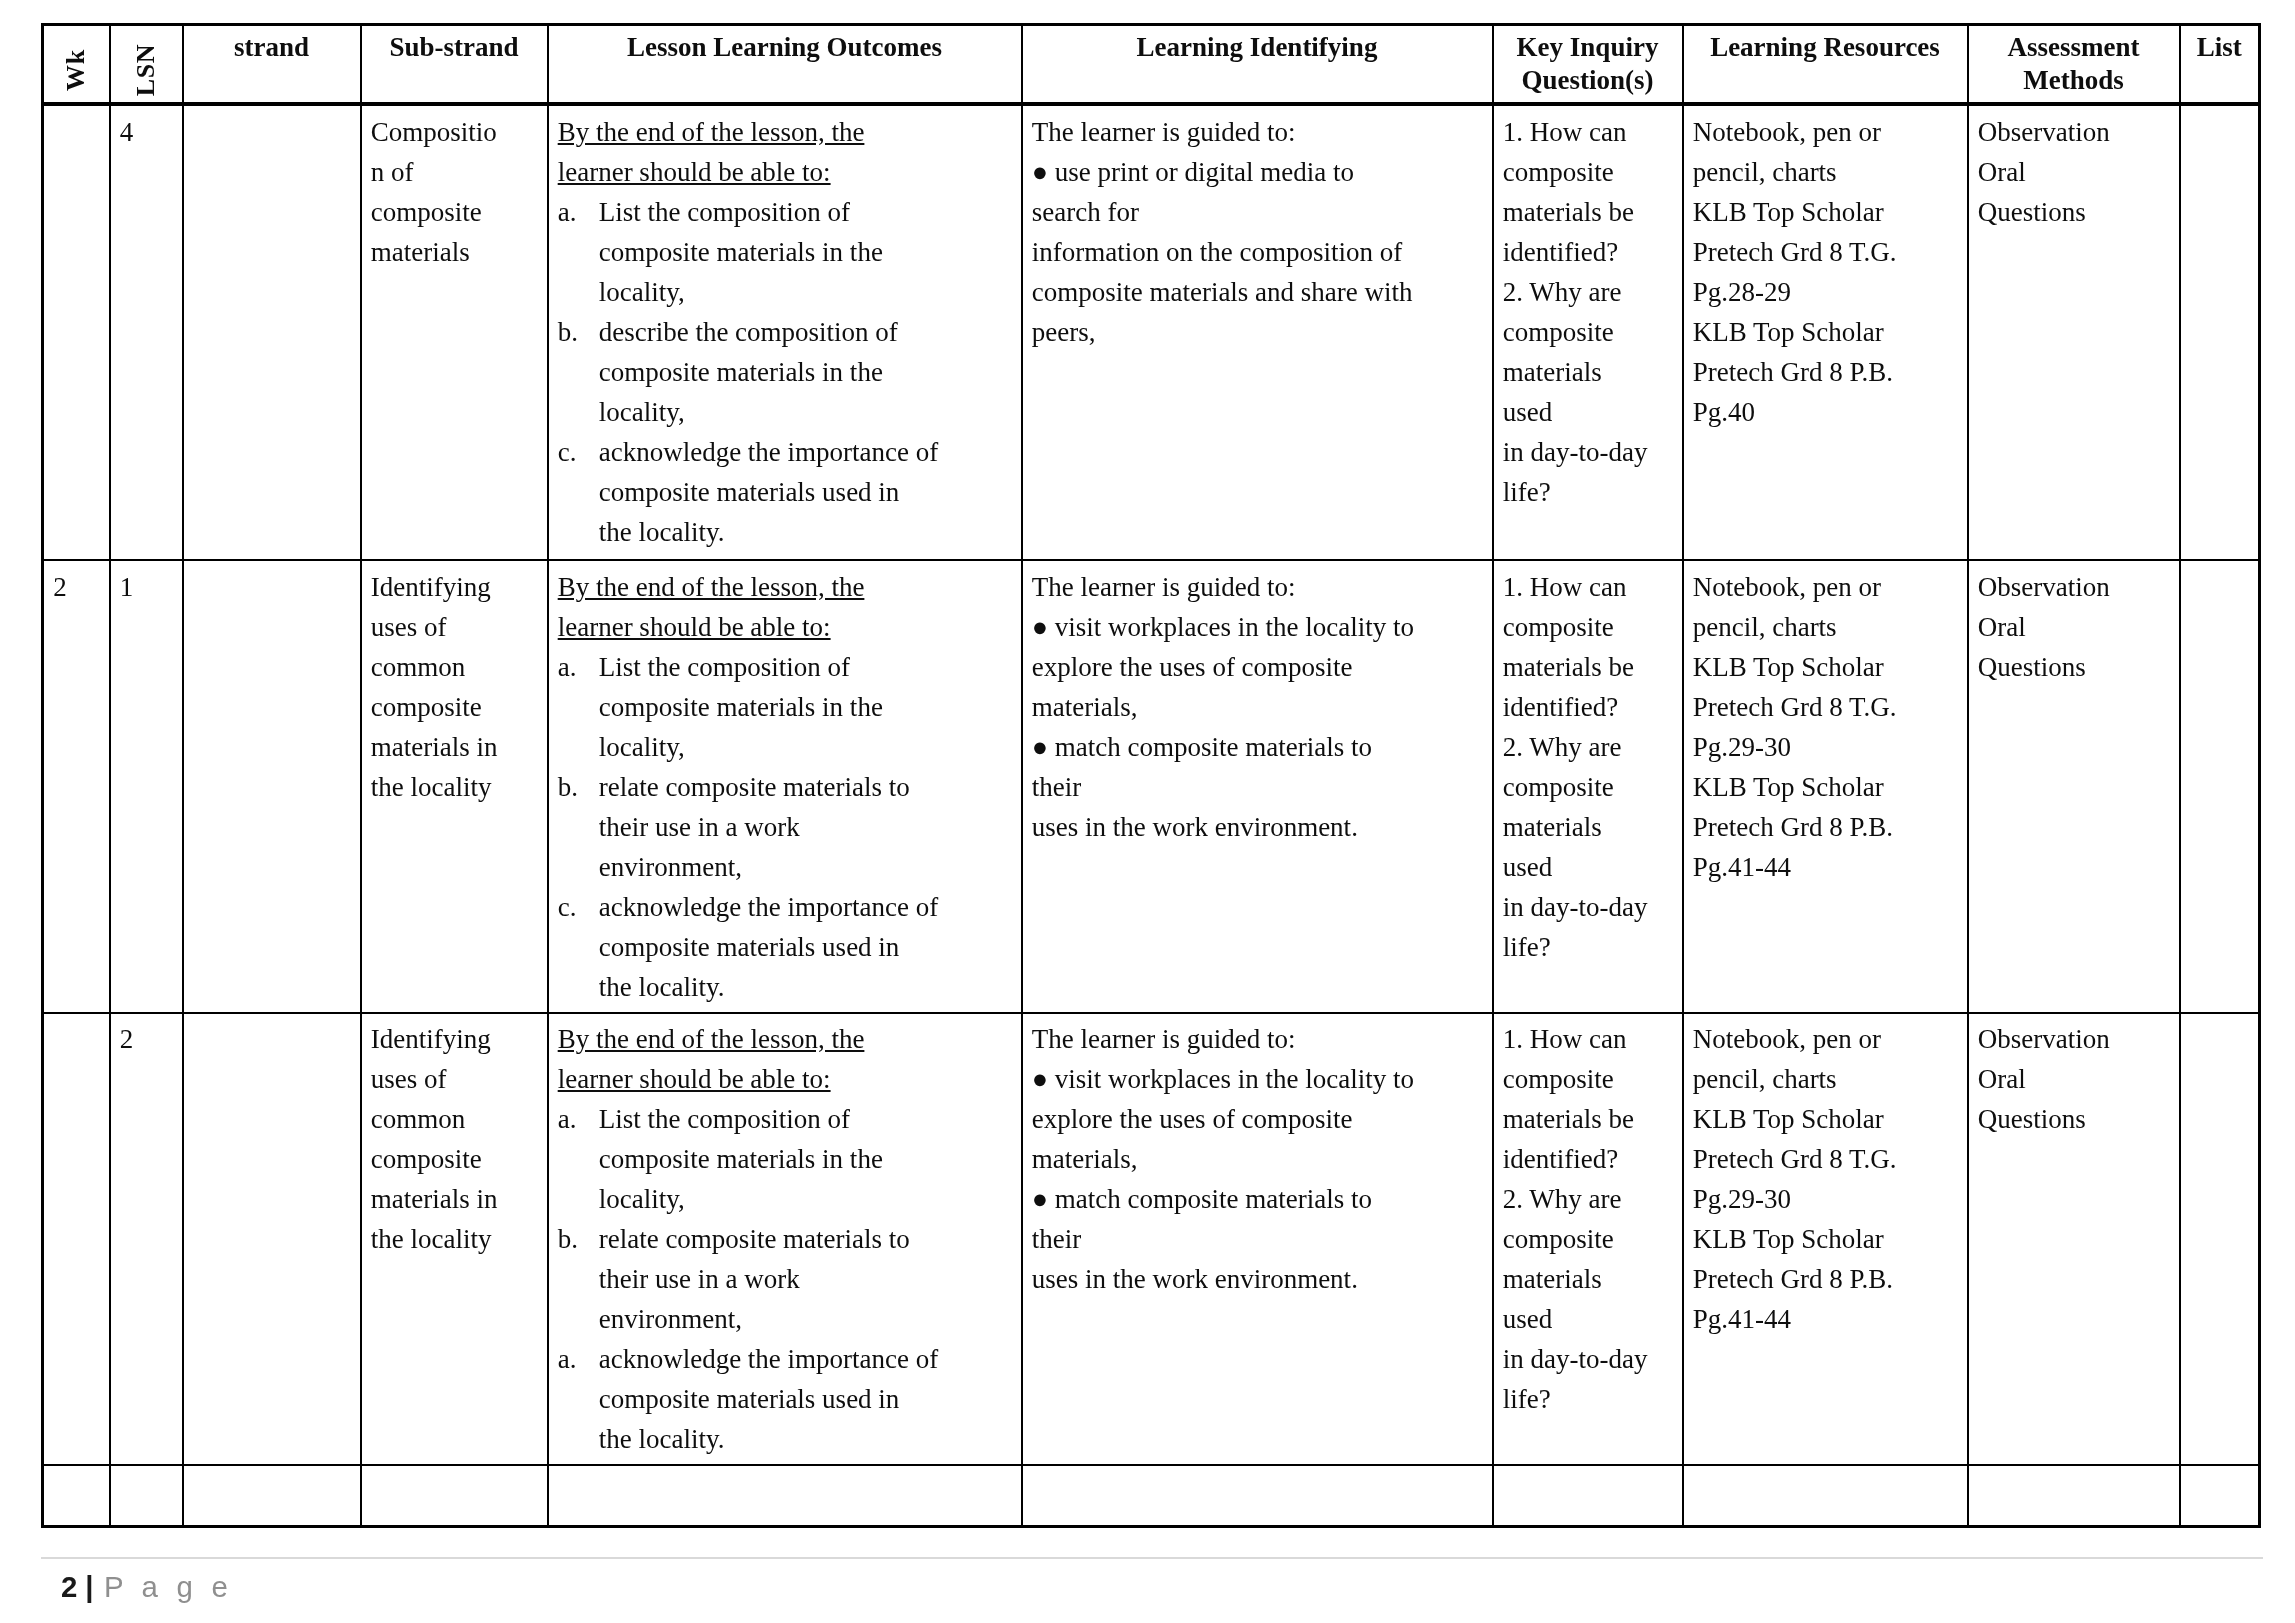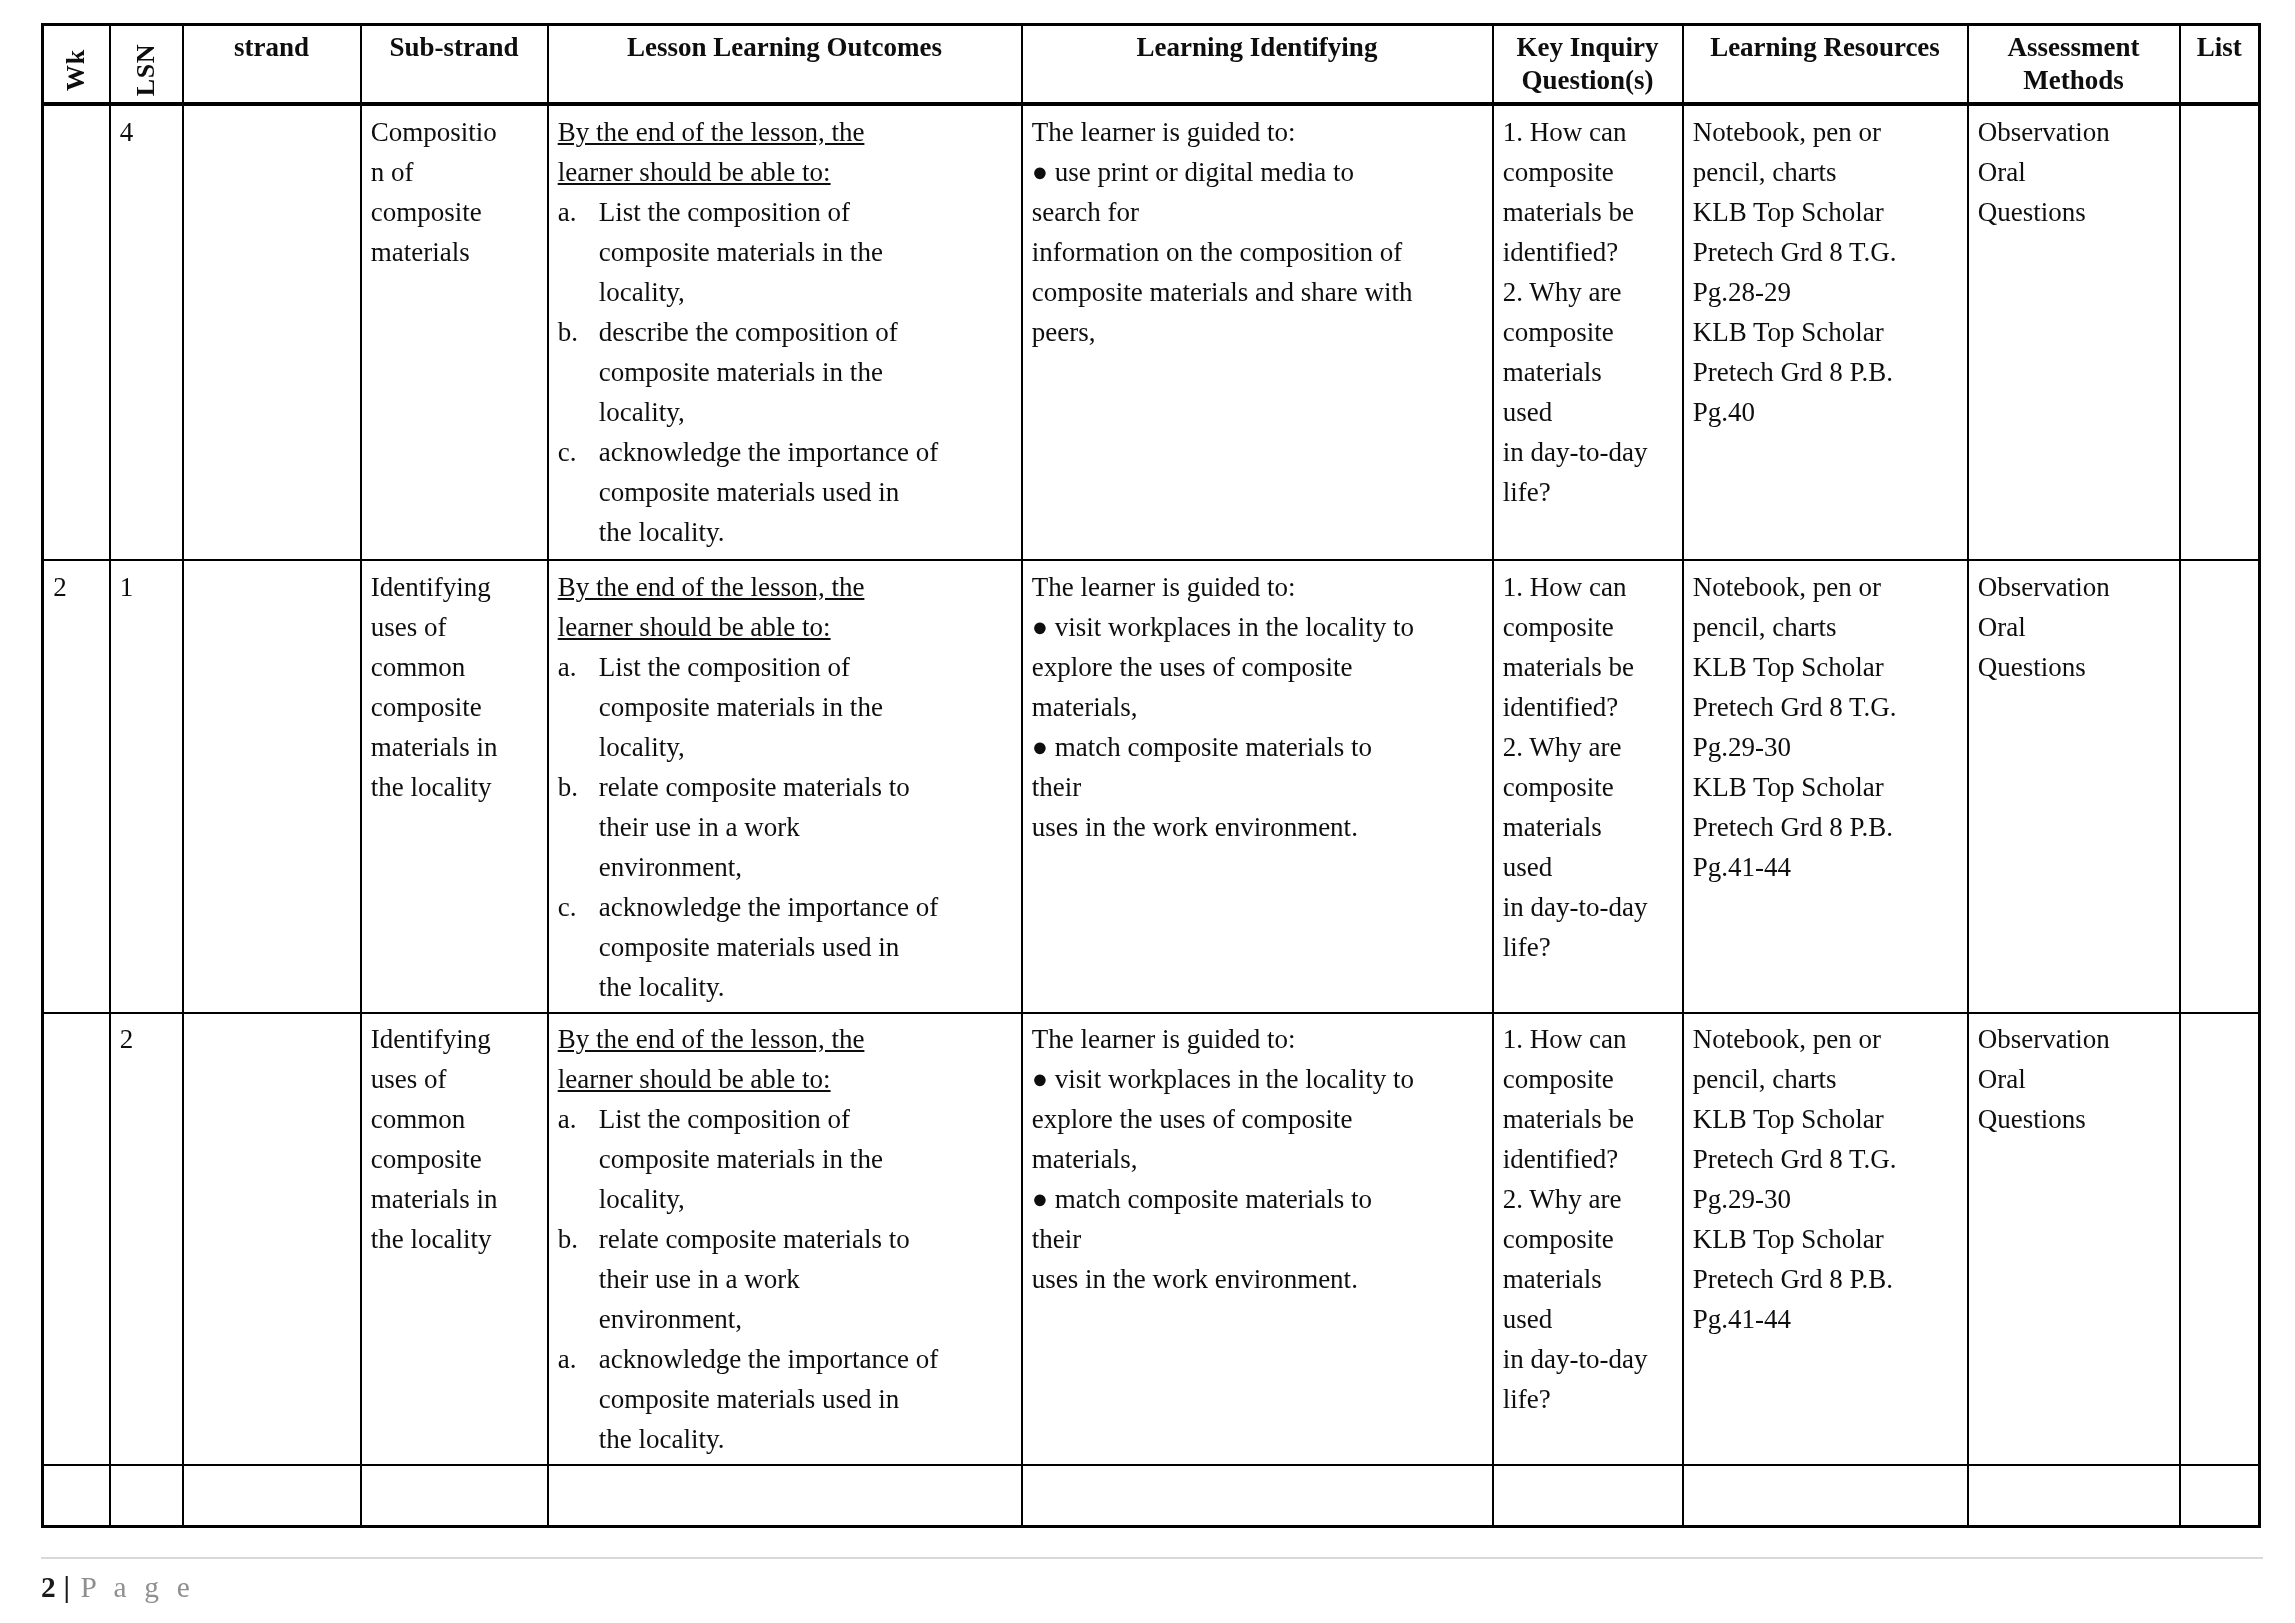--- a/index.html
+++ b/index.html
@@ -32,22 +32,22 @@
     position:absolute;left:50%;top:58%;
     transform:translate(-50%,-50%) rotate(-90deg);
     font-weight:bold;font-size:26px;line-height:26px;white-space:nowrap;letter-spacing:0.7px;
   }
   .intro{white-space:pre-line;text-decoration:underline;}
   .oitem{display:flex;}
   .omark{flex:0 0 41px;}
   .otext{flex:1;white-space:pre-line;}
   .footer-rule{margin-top:29px;width:2222px;height:2.6px;background:#d9d9d9;}
   .footer-text{
-    margin-top:10.5px;font-family:Liberation Serif, serif;
-    font-size:29.4px;line-height:34px;
+    margin-top:10.5px;font-family:Liberation Sans, sans-serif;
+    font-size:29.4px;line-height:34px;margin-left:20px;
   }
   .pnum{font-weight:bold;color:#1a1a1a;}
   .pbar{font-weight:bold;color:#1a1a1a;margin:0 10.5px 0 7.9px;}
   .plabel{color:#8f8f8f;letter-spacing:5.2px;}
 </style>
 </head>
 <body>
 
 <div class="page">
 

